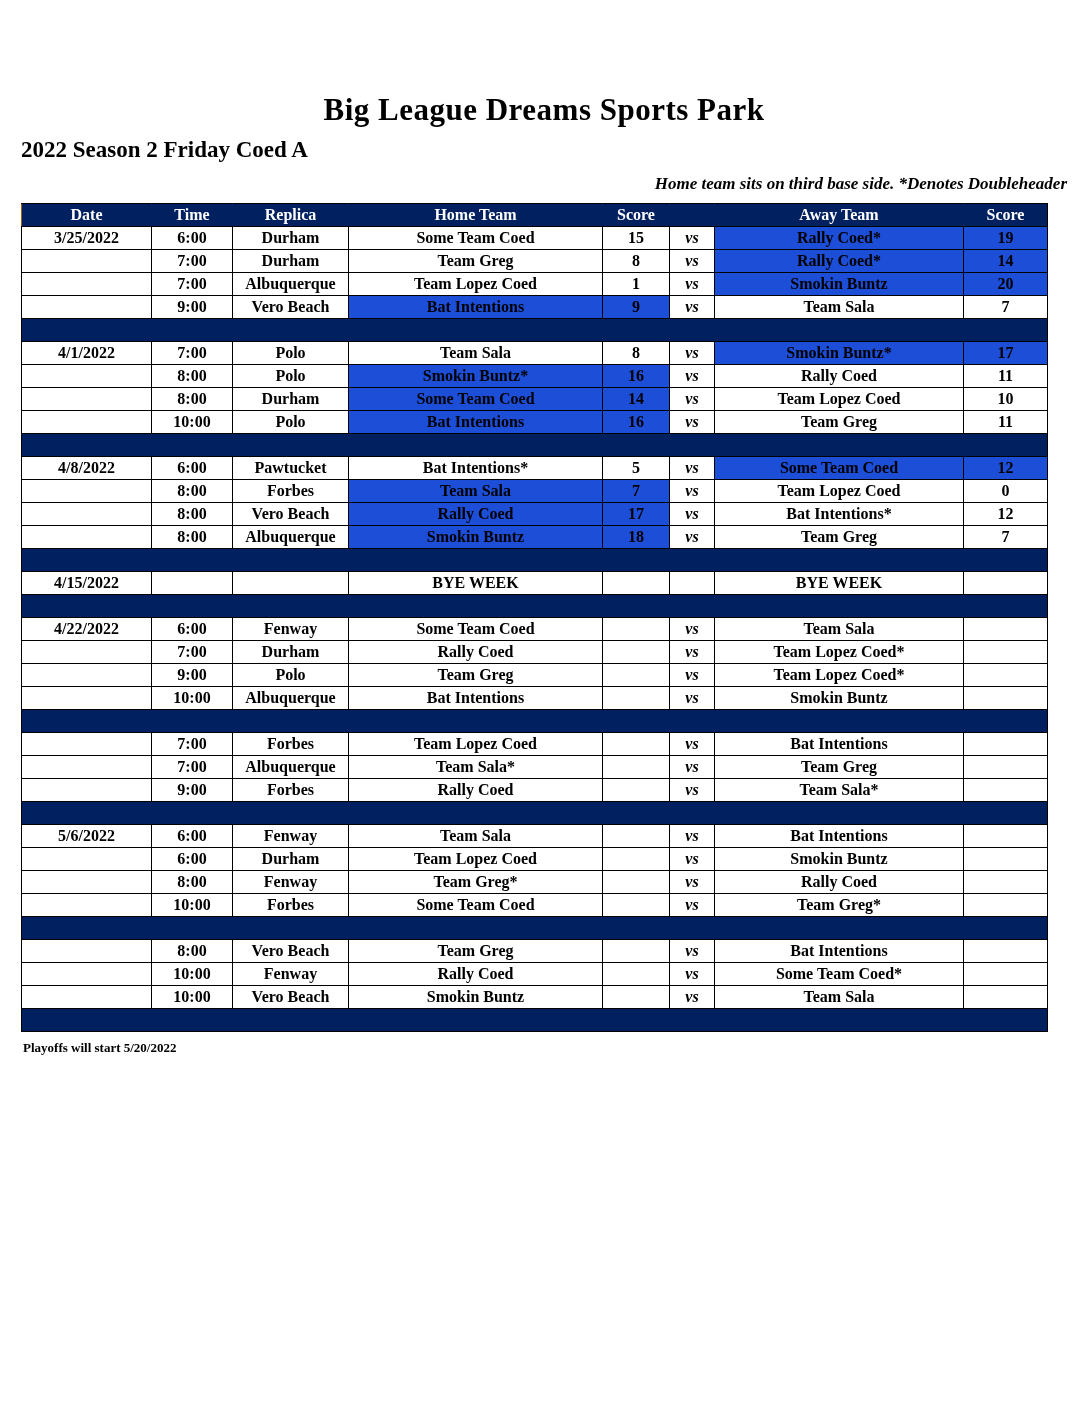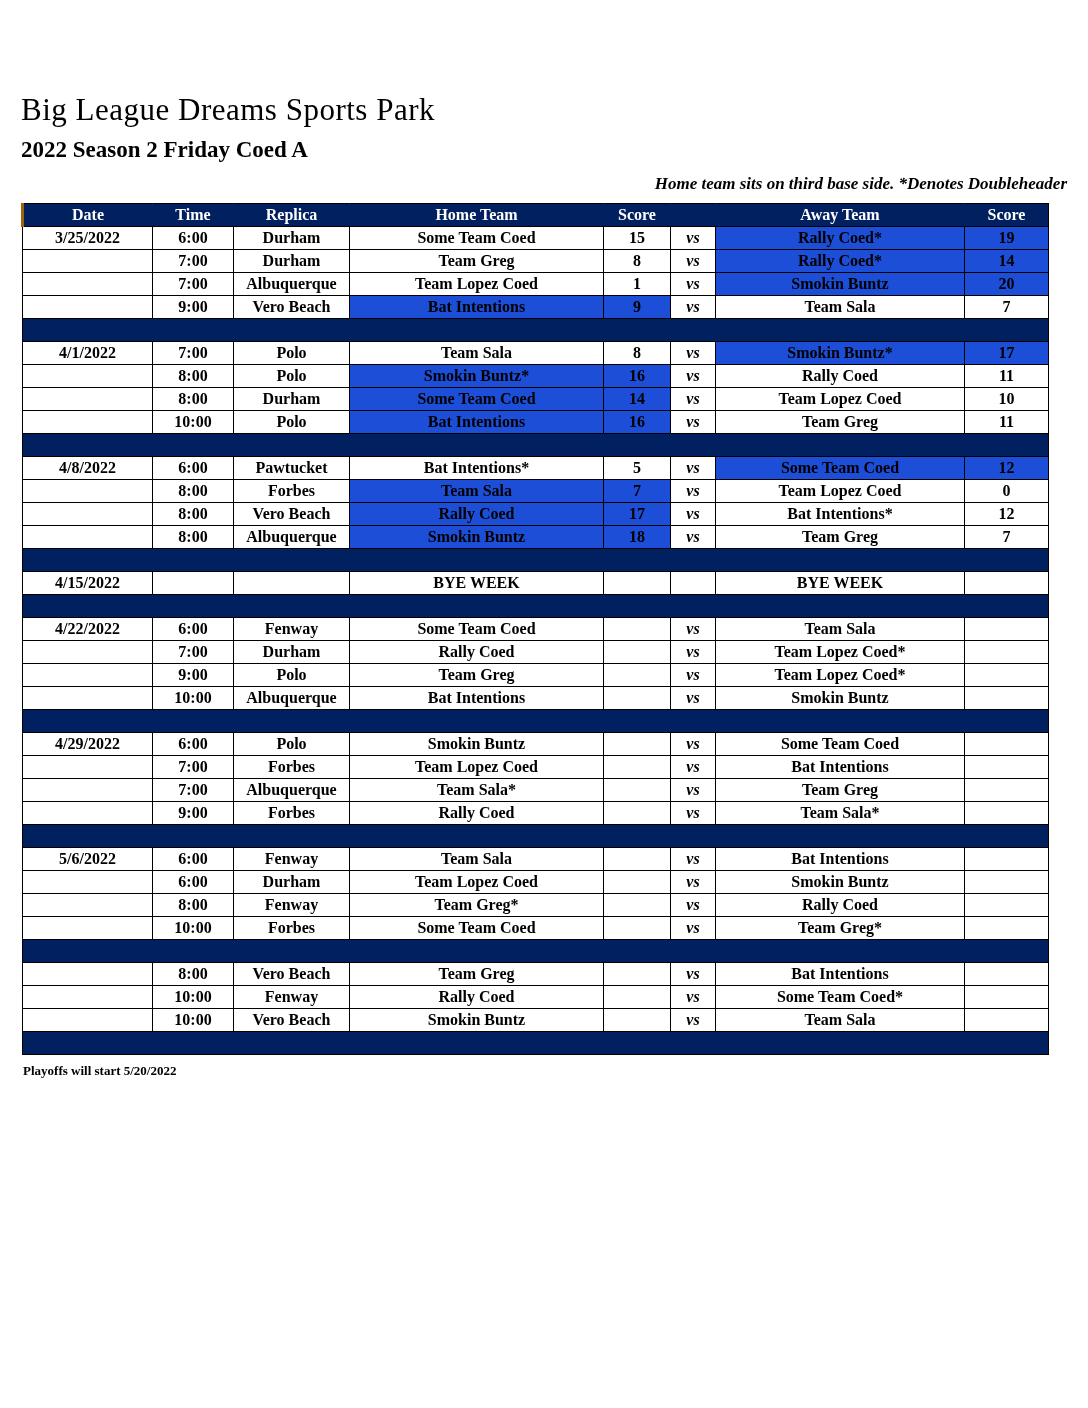--- a/index.html
+++ b/index.html
@@ -4,21 +4,21 @@
 <style>
   * { margin:0; padding:0; box-sizing:border-box; }
   html,body { background:#ffffff; }
   body {
     width:1088px; height:1408px;
     font-family:"Liberation Serif", serif;
     color:#000;
   }
   .page { padding:92px 21px 0 21px; }
   .title {
-    font-size:31px; font-weight:normal;
+    text-align:center; font-size:31px; font-weight:bold;
     letter-spacing:0.5px;
   }
   .subtitle {
     text-align:left; font-size:23px; font-weight:bold; margin-top:9px;
   }
   .note {
     text-align:right; font-size:17px; font-weight:bold; font-style:italic;
     margin-top:11px;
   }
   table.schedule {
@@ -31,21 +31,21 @@
     height:23px;
     font-size:16px; font-weight:bold;
     text-align:center; vertical-align:middle;
     padding:0 2px; overflow:hidden; white-space:nowrap;
   }
   .schedule thead th {
     background:#002060; color:#ffffff;
     border-color:#002060;
     border-top:1px solid #000; border-bottom:1px solid #000;
   }
-  .schedule thead th:first-child { border-left:3px solid #a16207; }
+  .schedule thead th:first-child { border-left:1px solid #a16207; }
   .schedule thead th:last-child { border-right:1px solid #000; }
   td.sep {
     background:#002060; height:23px;
   }
   td.hl { background:#1d4ed8; }
   td.vs { font-style:italic; }
   .footer {
     font-size:13px; font-weight:bold; margin-top:8px; padding-left:2px;
   }
 </style>
@@ -260,30 +260,20 @@
           <td class="">Bat Intentions</td>
           <td class=""></td>
           <td class="vs">vs</td>
           <td class="">Smokin Buntz</td>
           <td class=""></td>
         </tr>
         <tr>
           <td colspan="8" class="sep"></td>
         </tr>
         <tr>
-          <td class="">4/29/2022</td>
-          <td class="">6:00</td>
-          <td class="">Polo</td>
-          <td class="">Smokin Buntz</td>
-          <td class=""></td>
-          <td class="vs">vs</td>
-          <td class="">Some Team Coed</td>
-          <td class=""></td>
-        </tr>
-        <tr>
           <td class=""></td>
           <td class="">7:00</td>
           <td class="">Forbes</td>
           <td class="">Team Lopez Coed</td>
           <td class=""></td>
           <td class="vs">vs</td>
           <td class="">Bat Intentions</td>
           <td class=""></td>
         </tr>
         <tr>

